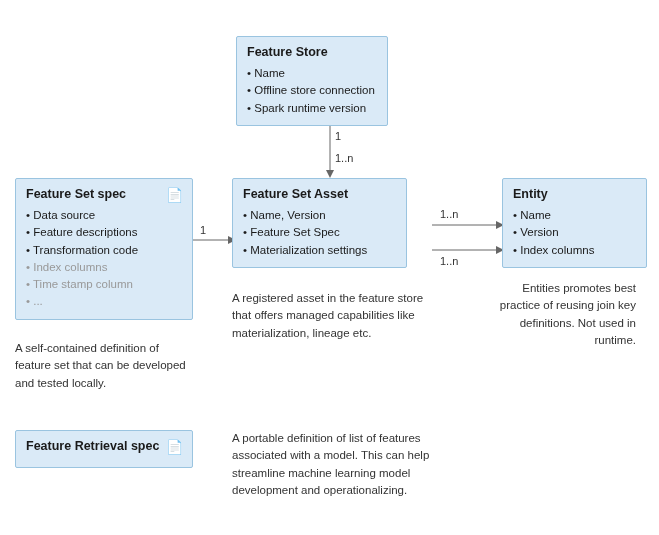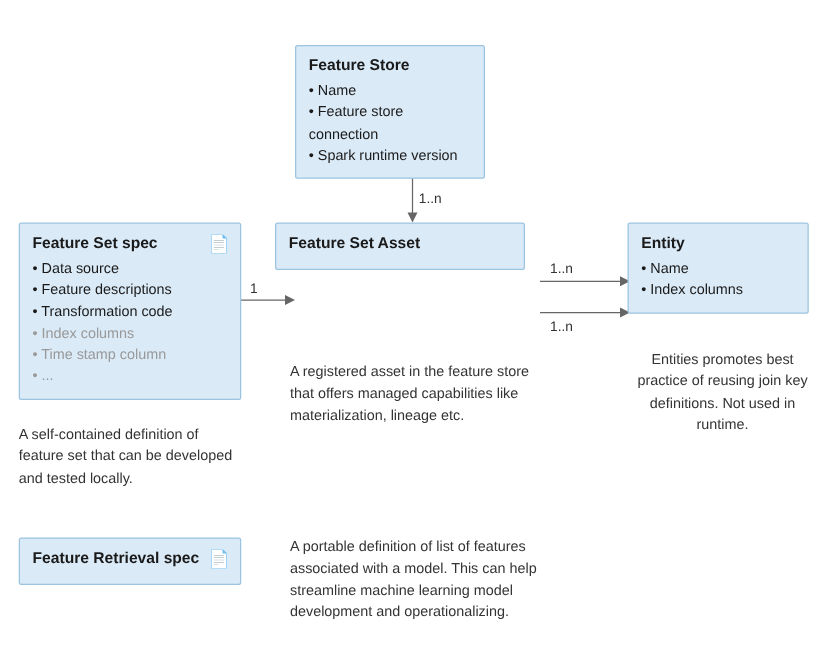--- a/index.html
+++ b/index.html
@@ -114,21 +114,21 @@
 
     <polygon points="496,246 496,254 504,250" fill="#666"></polygon>
 
     <text x="440" y="265" class="label-text">1..n</text>
   </svg>
 
   <div class="box" style="left: 236px; top: 36px; width: 152px;">
     <div class="box-title">Feature Store</div>
     <ul>
       <li>Name</li>
-      <li>Feature store connection</li>
+      <li>Offline store connection</li>
       <li>Spark runtime version</li>
     </ul>
   </div>
 
   <div class="box" style="left: 15px; top: 178px; width: 178px; padding-right: 28px;">
     <span class="box-icon">📄</span>
     <div class="box-title">Feature Set spec</div>
     <ul>
       <li>Data source</li>
       <li>Feature descriptions</li>
@@ -136,37 +136,43 @@
       <li class="muted" style="color: rgb(153, 153, 153);">Index columns</li>
       <li class="muted" style="color: rgb(153, 153, 153);">Time stamp column</li>
       <li class="muted" style="color: rgb(153, 153, 153);">...</li>
     </ul>
   </div>
 
   <div class="desc-text" style="left: 15px; top: 340px; width: 178px;">
     <span>A self-contained definition of feature set that can be developed and tested locally.</span>
   </div>
 
-  <div class="box" style="left: 220px; top: 178px; width: 200px;">
+  <div class="box" style="left: 232px; top: 178px; width: 175px;">
     <div class="box-title">Feature Set Asset</div>
+    <ul>
+      <li>Name, Version</li>
+      <li>Feature Set Spec</li>
+      <li>Materialization settings</li>
+    </ul>
   </div>
 
   <div class="desc-text" style="left: 232px; top: 290px; width: 200px; text-align: left;">
     <span>A registered asset in the feature store that offers managed capabilities like materialization, lineage etc.</span>
   </div>
 
   <div class="box" style="left: 502px; top: 178px; width: 145px;">
     <div class="box-title">Entity</div>
     <ul>
       <li>Name</li>
+      <li>Version</li>
       <li>Index columns</li>
     </ul>
   </div>
 
-  <div class="desc-text" style="left: 504px; top: 280px; width: 148px; text-align: center;">
+  <div class="desc-text" style="left: 488px; top: 280px; width: 148px; text-align: right;">
     <span>Entities promotes best practice of reusing join key definitions. Not used in runtime.</span>
   </div>
 
   <div class="box" style="left: 15px; top: 430px; width: 178px; padding-right: 28px;">
     <span class="box-icon">📄</span>
     <div class="box-title">Feature Retrieval spec</div>
   </div>
 
   <div class="desc-text" style="left: 232px; top: 430px; width: 200px;">
     <span>A portable definition of list of features associated with a model. This can help streamline machine learning model development and operationalizing.</span>

